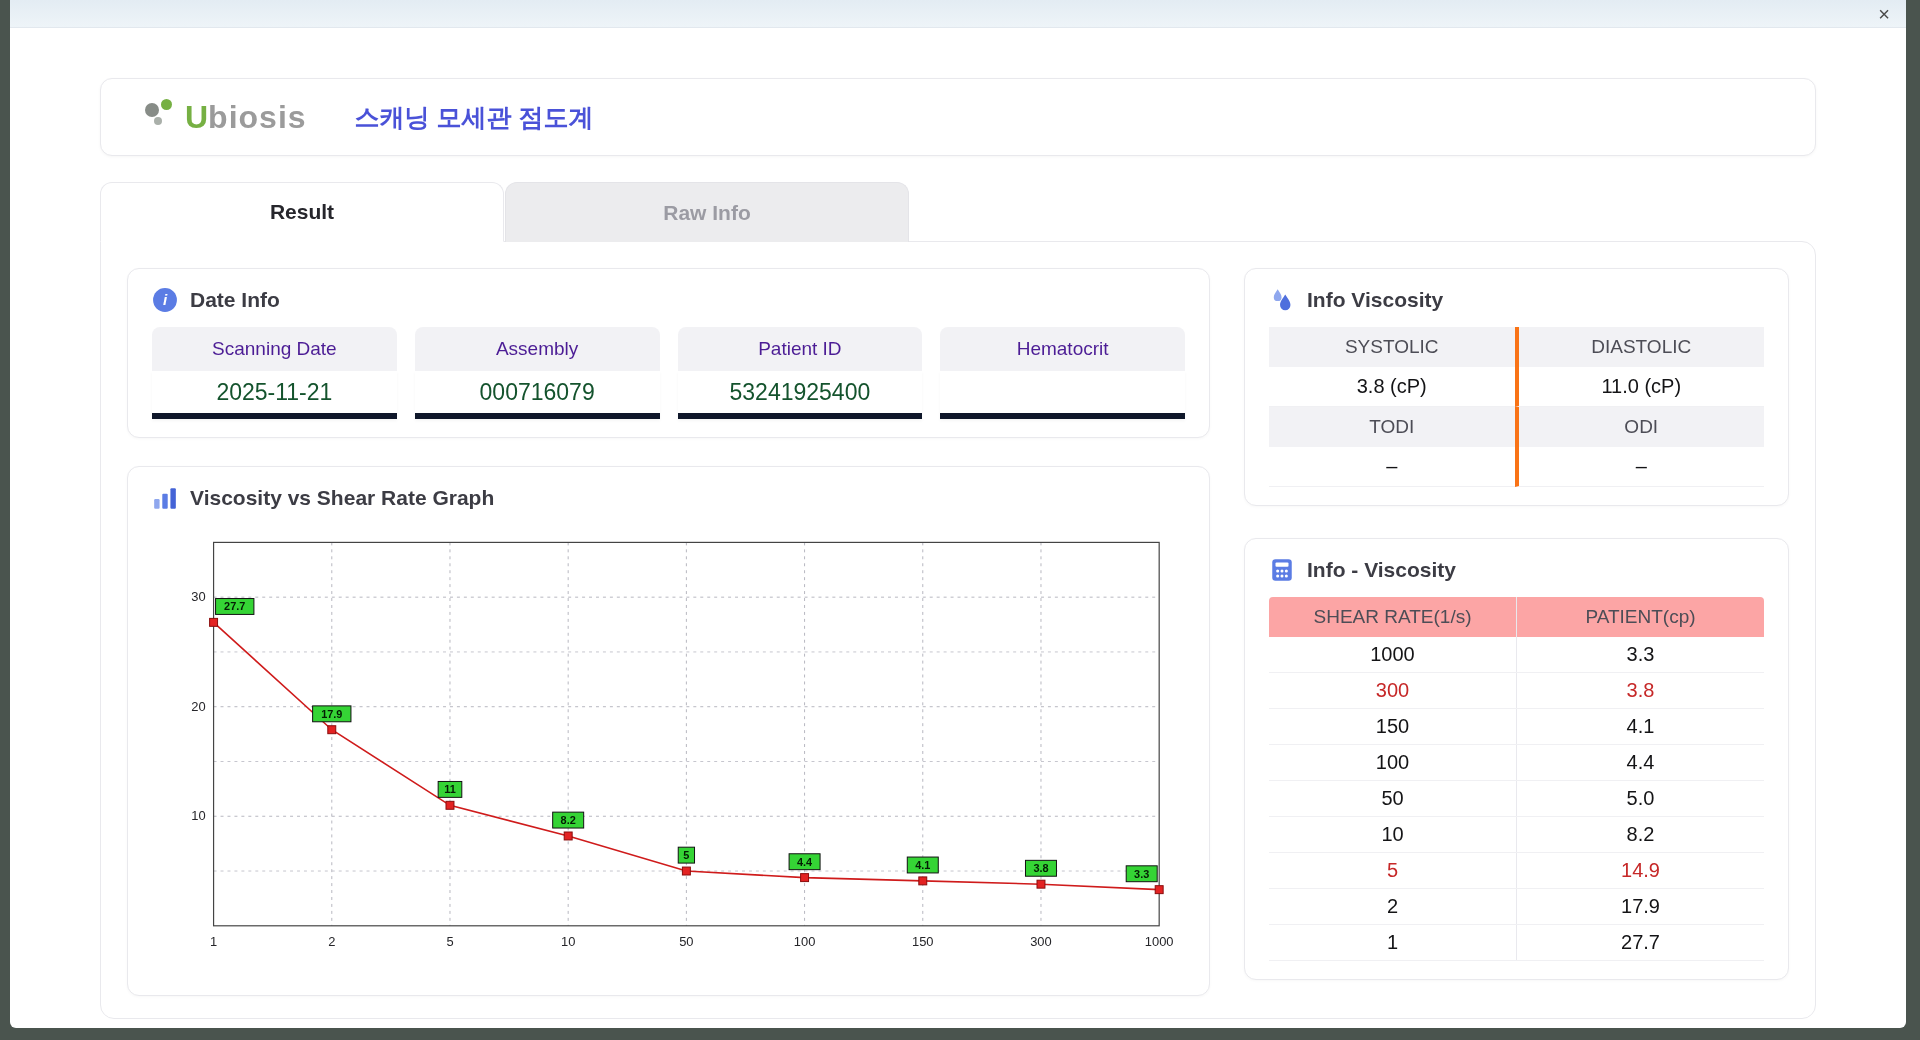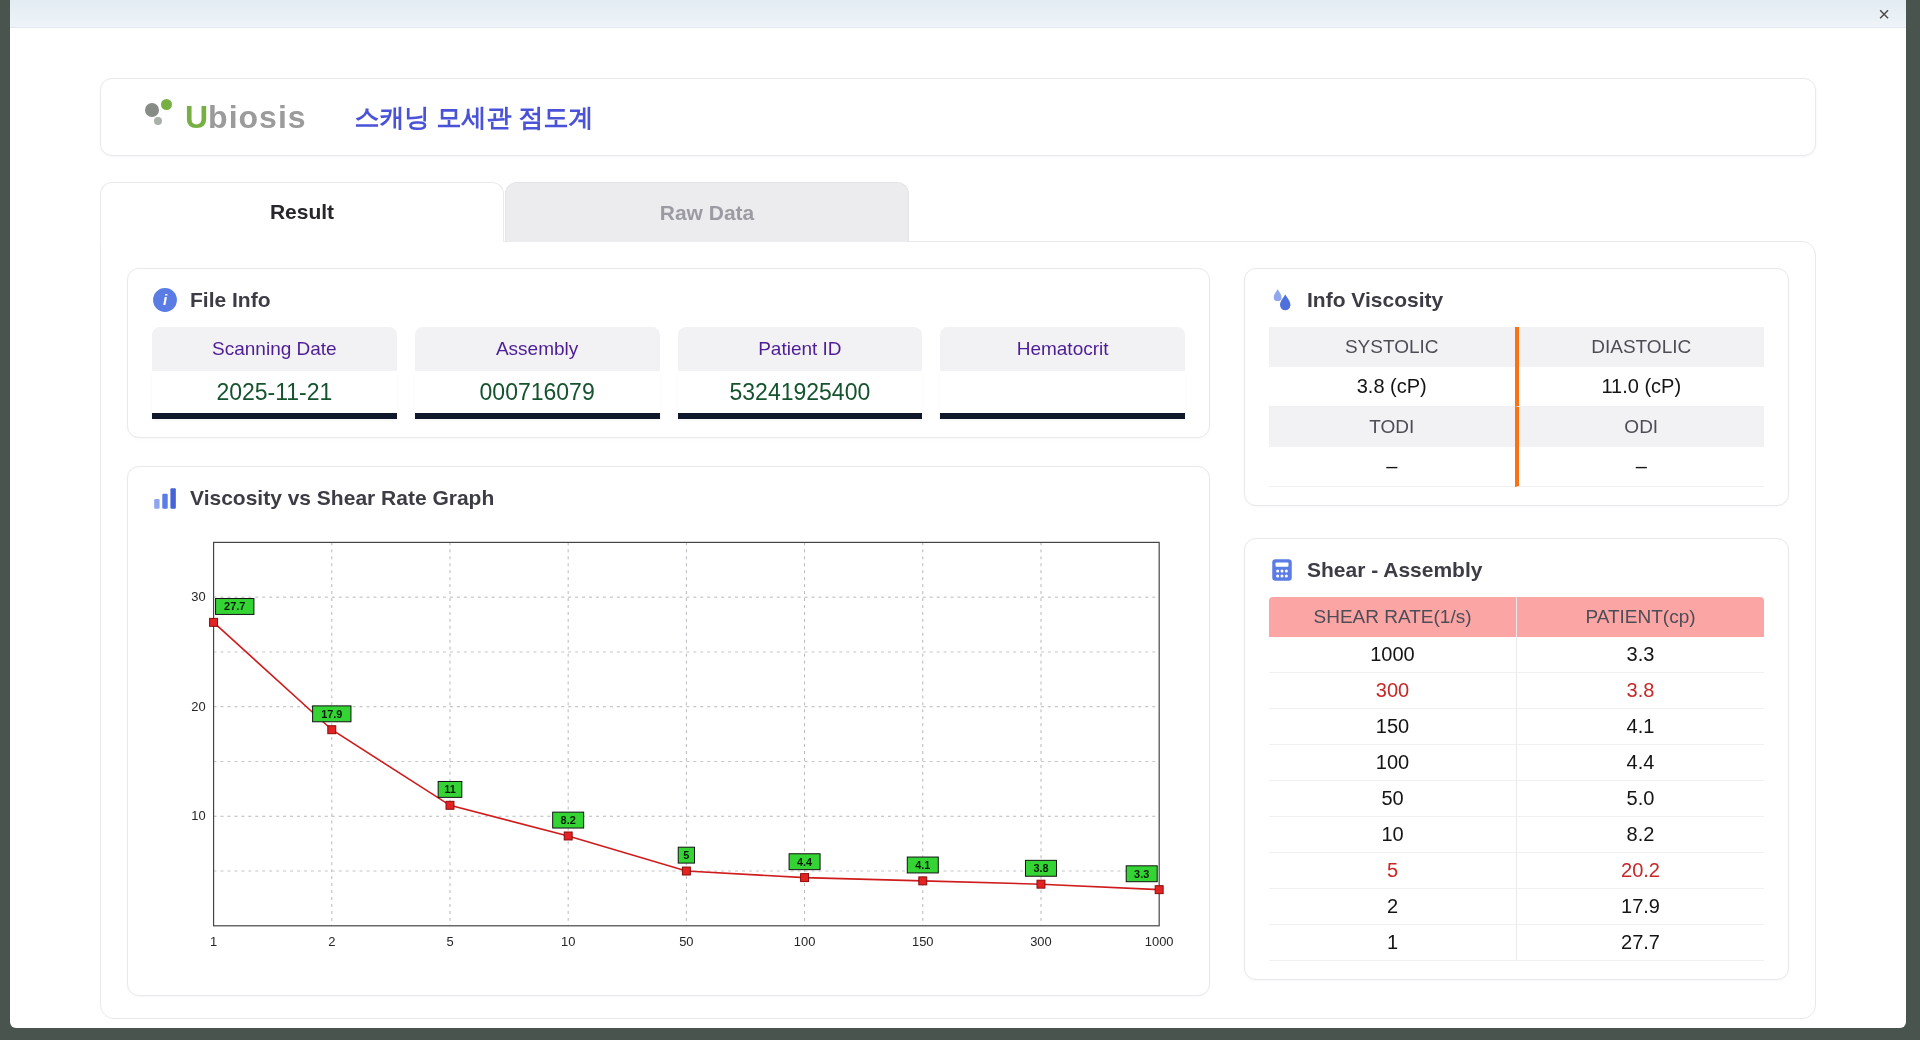--- a/index.html
+++ b/index.html
@@ -76,36 +76,36 @@
             <span class="dot dot3"></span>
         </span>
         <span class="logo-u">U</span>
         <span class="logo-rest">biosis</span>
       </div>
       <div class="app-title">스캐닝 모세관 점도계</div>
     </div>
 
     <div class="tabs">
       <div class="tab tab-active">Result</div>
-      <div class="tab tab-inactive">Raw Data</div>
+      <div class="tab tab-inactive">Raw Info</div>
     </div>
 
     <div class="content-panel">
 
       <div class="left-col">
 
         <div class="card">
           <div class="card-title">
             <span class="icon">
               <svg viewBox="0 0 24 24">
                   <circle cx="12" cy="12" r="11" fill="#5b7ce4"></circle>
                   <text x="12" y="17" text-anchor="middle" font-size="14" fill="#ffffff" font-family="'Liberation Serif',serif" font-style="italic" font-weight="bold">i</text>
                 </svg>
             </span>
-            <span>File Info</span>
+            <span>Date Info</span>
           </div>
           <div class="fi-fields">
               <div class="fi-field">
                 <div class="fi-label">Scanning Date</div>
                 <div class="fi-value">2025-11-21</div>
               </div>
               <div class="fi-field">
                 <div class="fi-label">Assembly</div>
                 <div class="fi-value">000716079</div>
               </div>
@@ -232,21 +232,21 @@
                 <rect x="3" y="2" width="18" height="20" rx="3" fill="#5b7ce4"></rect>
                 <rect x="6" y="5" width="12" height="4" rx="1" fill="#ffffff"></rect>
                 <circle cx="8" cy="13" r="1.4" fill="#ffffff"></circle>
                   <circle cx="12" cy="13" r="1.4" fill="#ffffff"></circle>
                   <circle cx="16" cy="13" r="1.4" fill="#ffffff"></circle>
                 <circle cx="8" cy="17.5" r="1.4" fill="#ffffff"></circle>
                   <circle cx="12" cy="17.5" r="1.4" fill="#ffffff"></circle>
                   <circle cx="16" cy="17.5" r="1.4" fill="#ffffff"></circle>
               </svg>
             </span>
-            <span>Shear - Assembly</span>
+            <span>Info - Viscosity</span>
           </div>
           <div class="sv-head">
             <div class="sv-col">SHEAR RATE(1/s)</div>
             <div class="sv-col">PATIENT(cp)</div>
           </div>
           <div>
               <div class="sv-row">
                 <div class="sv-cell">1000</div>
                 <div class="sv-cell">3.3</div>
               </div>
@@ -265,21 +265,21 @@
               <div class="sv-row">
                 <div class="sv-cell">50</div>
                 <div class="sv-cell">5.0</div>
               </div>
               <div class="sv-row">
                 <div class="sv-cell">10</div>
                 <div class="sv-cell">8.2</div>
               </div>
               <div class="sv-row hl">
                 <div class="sv-cell">5</div>
-                <div class="sv-cell">20.2</div>
+                <div class="sv-cell">14.9</div>
               </div>
               <div class="sv-row">
                 <div class="sv-cell">2</div>
                 <div class="sv-cell">17.9</div>
               </div>
               <div class="sv-row">
                 <div class="sv-cell">1</div>
                 <div class="sv-cell">27.7</div>
               </div>
             </div>

